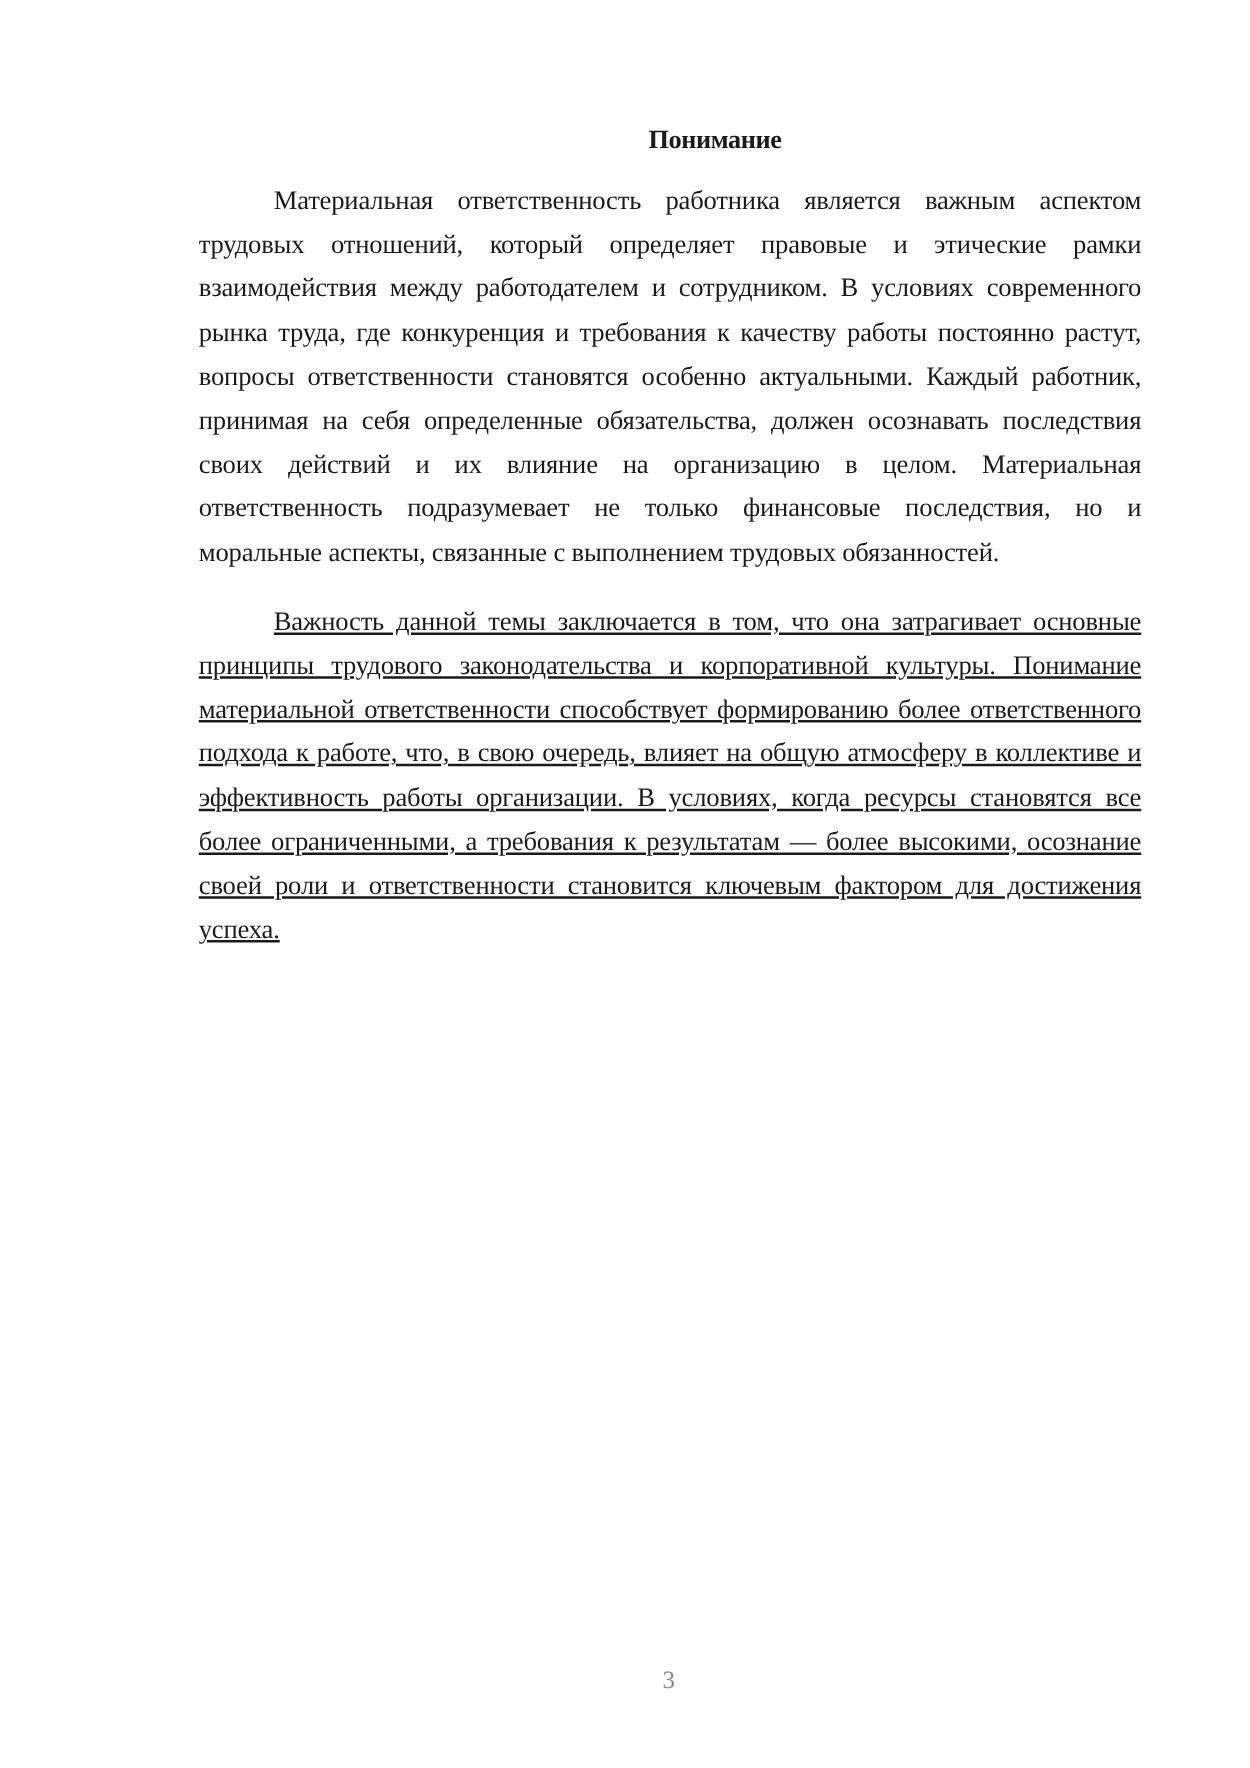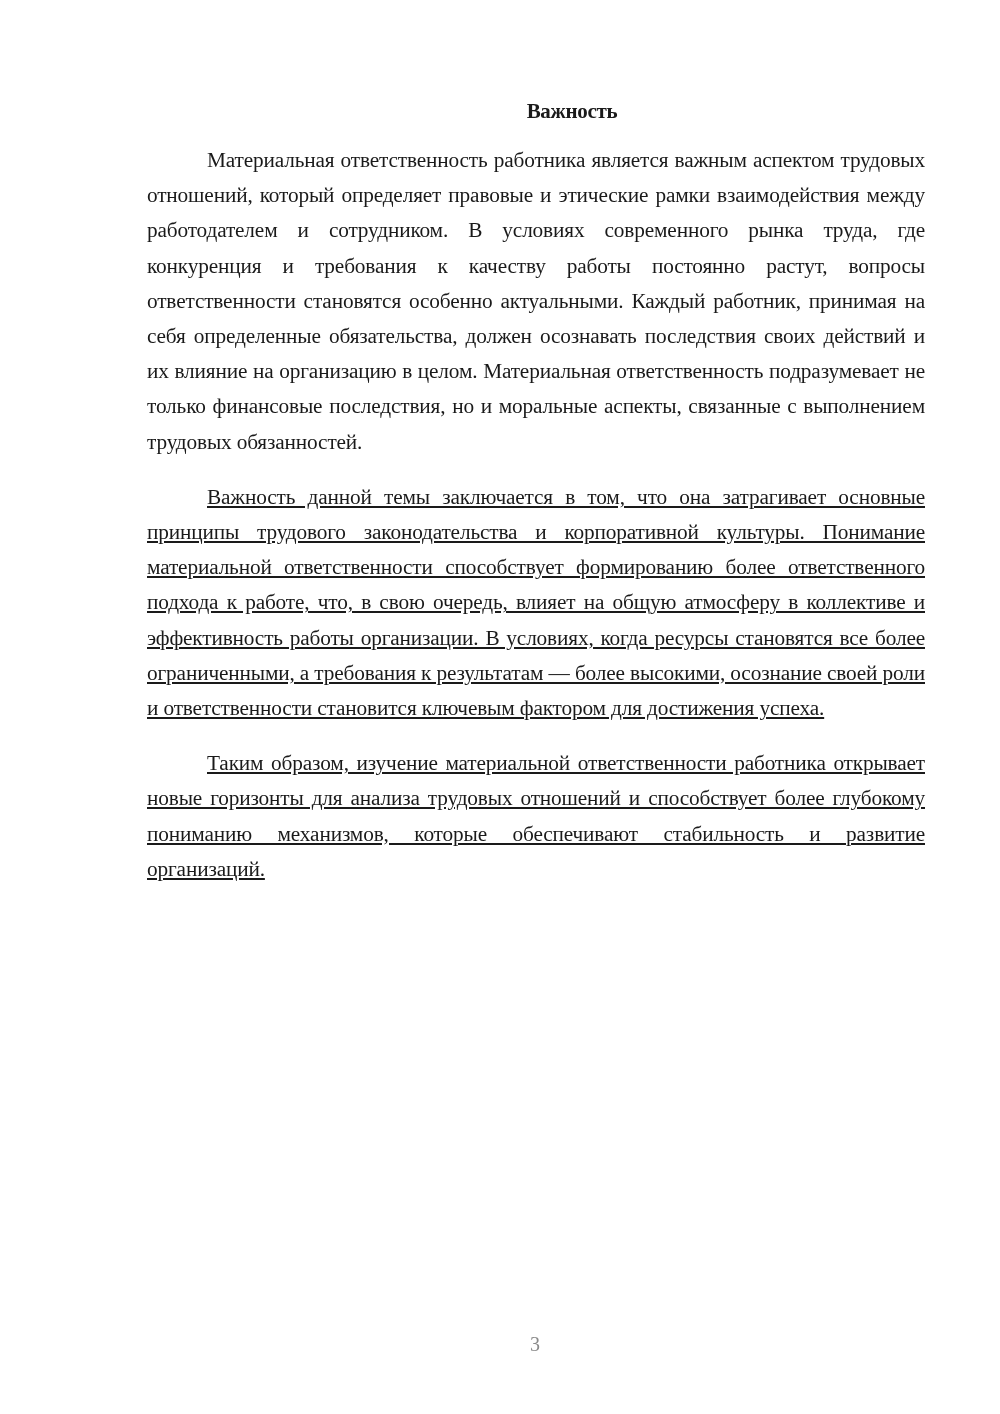--- a/index.html
+++ b/index.html
@@ -34,21 +34,21 @@
       font-size: 21px;
       line-height: 30px;
       margin: 0 0 17px 72px;
       letter-spacing: -0.3px;
     }
     .para {
       font-size: 21.3px;
       line-height: 35.2px;
       text-align: justify;
       text-indent: 60px;
-      margin: 4px;
+      margin: 16px;
       letter-spacing: -0.15px;
       word-spacing: 0px;
     }
     .para + .para {
       margin-top: 20px;
       text-decoration: underline;
     }
     .page-number {
       position: absolute;
       left: 0;
@@ -58,19 +58,18 @@
       font-size: 20px;
       color: #8a8a8a;
       font-family: "Liberation Serif", "DejaVu Serif", serif;
     }
   </style>
 </head>
 <body>
 
 <div class="page">
   <div class="content">
-    <h1 class="title">Важность</h1>
+    <h1 class="title">Понимание</h1>
     <p class="para">Материальная ответственность работника является важным аспектом трудовых отношений, который определяет правовые и этические рамки взаимодействия между работодателем и сотрудником. В условиях современного рынка труда, где конкуренция и требования к качеству работы постоянно растут, вопросы ответственности становятся особенно актуальными. Каждый работник, принимая на себя определенные обязательства, должен осознавать последствия своих действий и их влияние на организацию в целом. Материальная ответственность подразумевает не только финансовые последствия, но и моральные аспекты, связанные с выполнением трудовых обязанностей.</p>
     <p class="para">Важность данной темы заключается в том, что она затрагивает основные принципы трудового законодательства и корпоративной культуры. Понимание материальной ответственности способствует формированию более ответственного подхода к работе, что, в свою очередь, влияет на общую атмосферу в коллективе и эффективность работы организации. В условиях, когда ресурсы становятся все более ограниченными, а требования к результатам — более высокими, осознание своей роли и ответственности становится ключевым фактором для достижения успеха.</p>
-    <p class="para">Таким образом, изучение материальной ответственности работника открывает новые горизонты для анализа трудовых отношений и способствует более глубокому пониманию механизмов, которые обеспечивают стабильность и развитие организаций.</p>
   </div>
   <div class="page-number">3</div>
 </div>
 
 </body></html>

